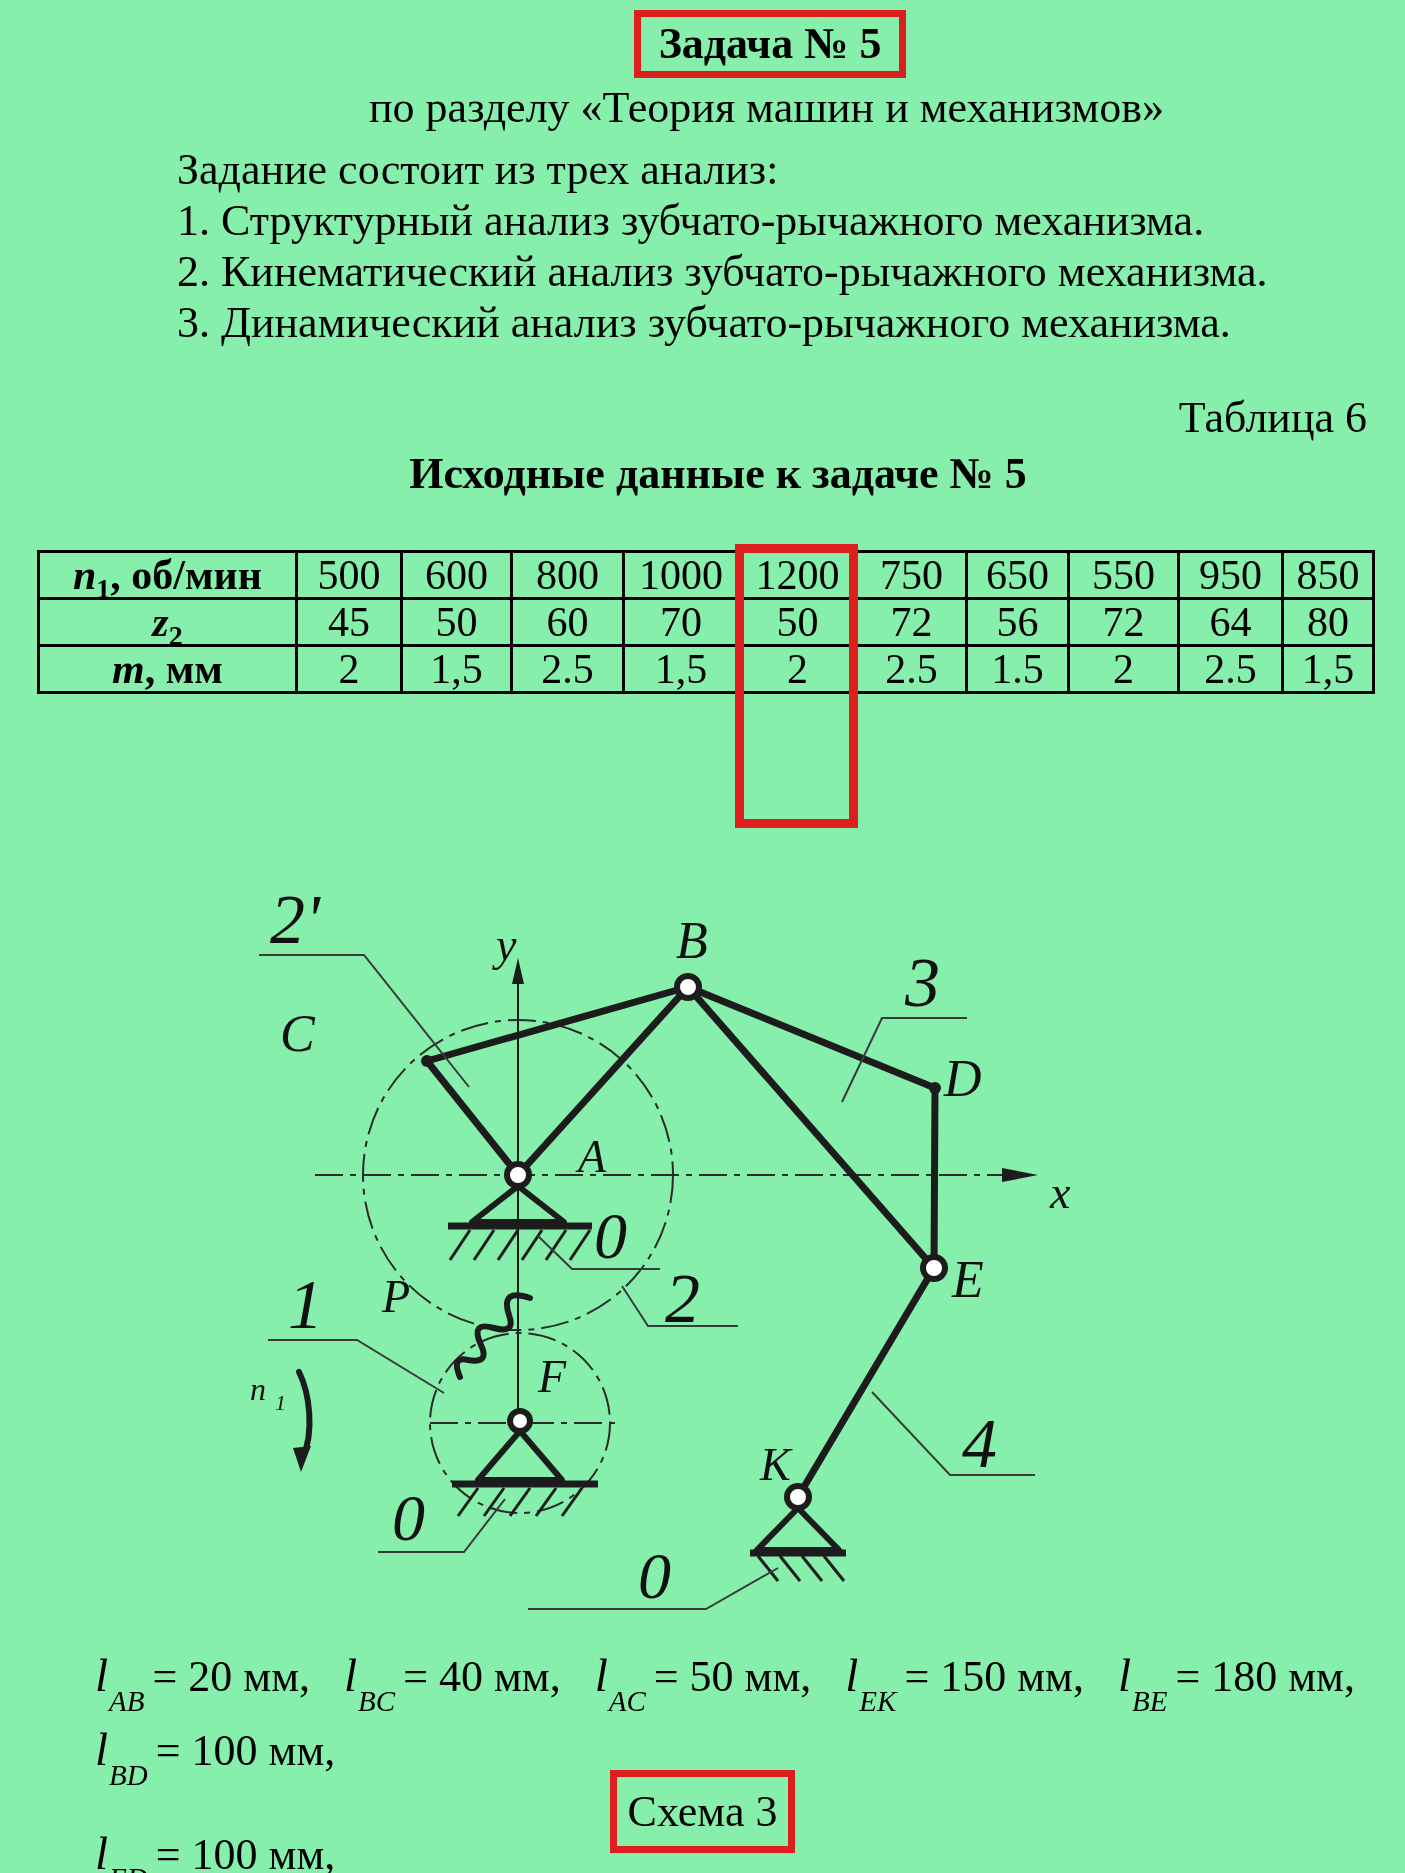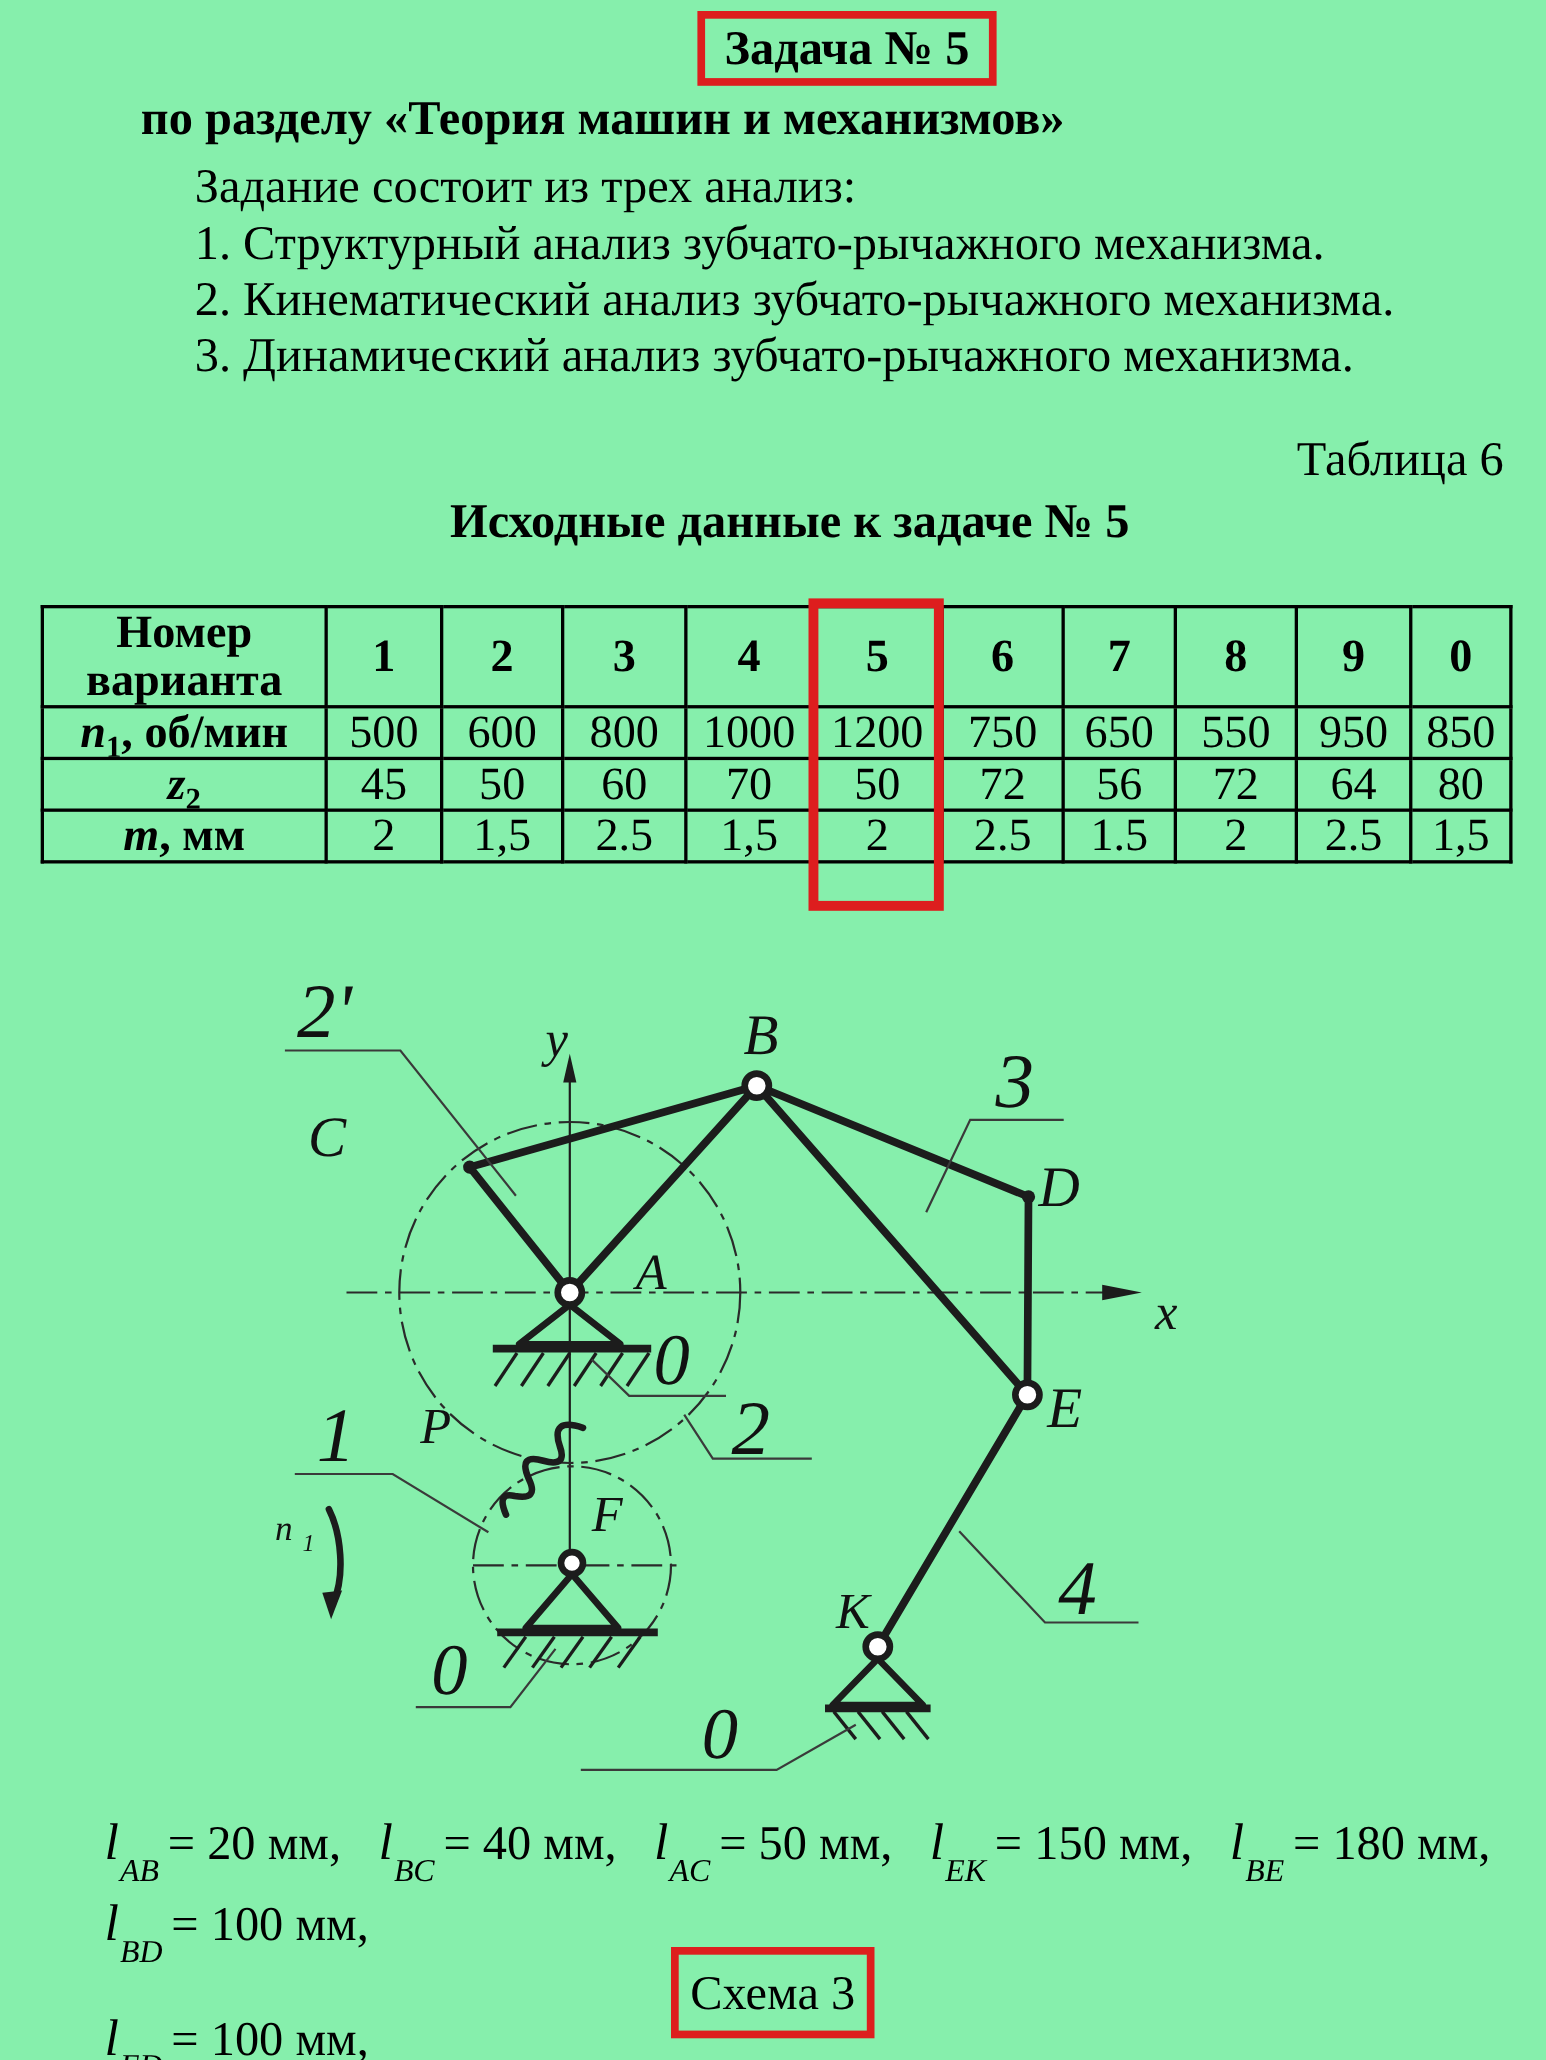--- a/index.html
+++ b/index.html
@@ -2,22 +2,22 @@
 <html><head>
 <meta charset="utf-8">
 <style>
   html,body{margin:0;padding:0;background:#ffffff;}
   .page{position:relative;width:1405px;height:1873px;background:#86efac;overflow:hidden;
         font-family:"Liberation Serif",serif;color:#000;}
   
   .title-box{position:absolute;left:634px;top:10px;width:258px;height:54px;
              border:7px solid #dd1e1e;text-align:center;line-height:54px;
              font-size:44px;font-weight:bold;}
-  .subtitle{position:absolute;left:128px;top:82px;width:1277px;text-align:left;
-            font-size:44px;font-weight:bold;}
+  .subtitle{position:absolute;left:128px;top:82px;width:1277px;text-align:center;
+            font-size:44px;font-weight:normal;}
   .intro{position:absolute;left:177px;top:144px;font-size:44px;line-height:51px;white-space:nowrap;}
   
   .tbl-caption{position:absolute;left:0;top:392px;width:1367px;text-align:right;font-size:44px;}
   .tbl-title{position:absolute;left:33px;top:448px;width:1370px;text-align:center;
              font-size:44px;font-weight:bold;}
   table.data{position:absolute;left:37px;top:550px;width:1335px;border-collapse:collapse;
              table-layout:fixed;font-size:42px;}
   table.data td,table.data th{border:3px solid #000;text-align:center;vertical-align:middle;
              padding:0;line-height:44px;overflow:hidden;}
   tr.hdr th{height:88px;line-height:44px;font-weight:bold;}
@@ -86,33 +86,20 @@
       <col style="width:112px">
         <col style="width:115px">
         <col style="width:118px">
       <col style="width:110px">
         <col style="width:102px">
         <col style="width:110px">
       <col style="width:104px">
         <col style="width:91px">
     </colgroup>
     <tbody>
-        <tr class="hdr">
-      <th>Номер варианта</th>
-      <th>1</th>
-      <th>2</th>
-      <th>3</th>
-      <th>4</th>
-      <th>5</th>
-      <th>6</th>
-      <th>7</th>
-      <th>8</th>
-      <th>9</th>
-      <th>0</th>
-    </tr>
     <tr class="datarow">
       <td class="rowlabel"><span class="it">n</span><sub class="tsub">1</sub><span>, об/мин</span></td>
       <td>500</td>
       <td>600</td>
       <td>800</td>
       <td>1000</td>
       <td>1200</td>
       <td>750</td>
       <td>650</td>
       <td>550</td>

